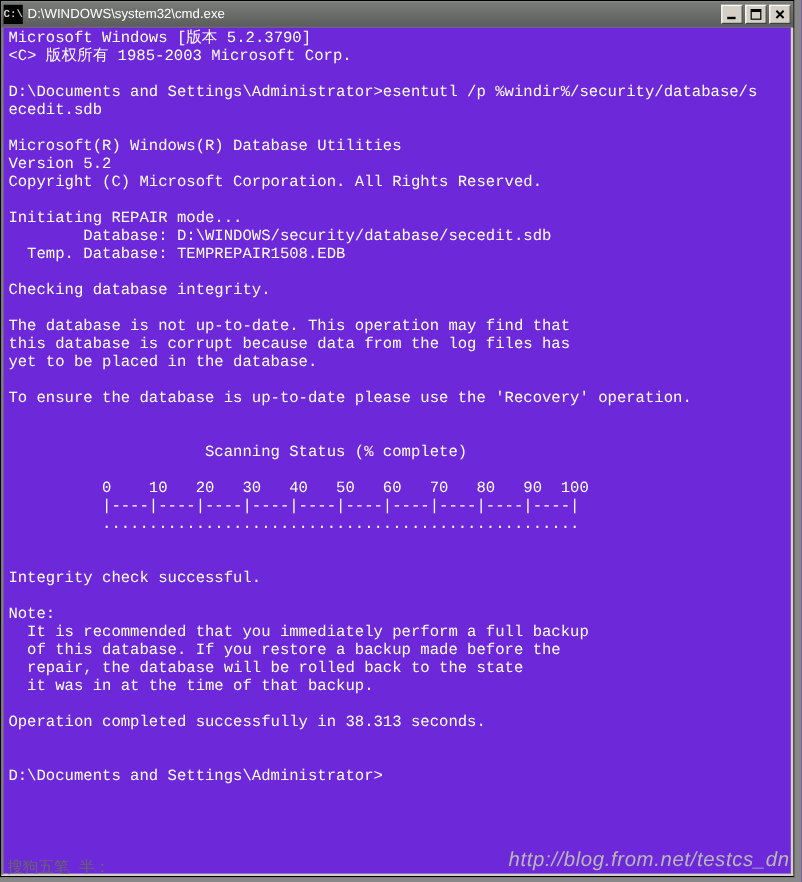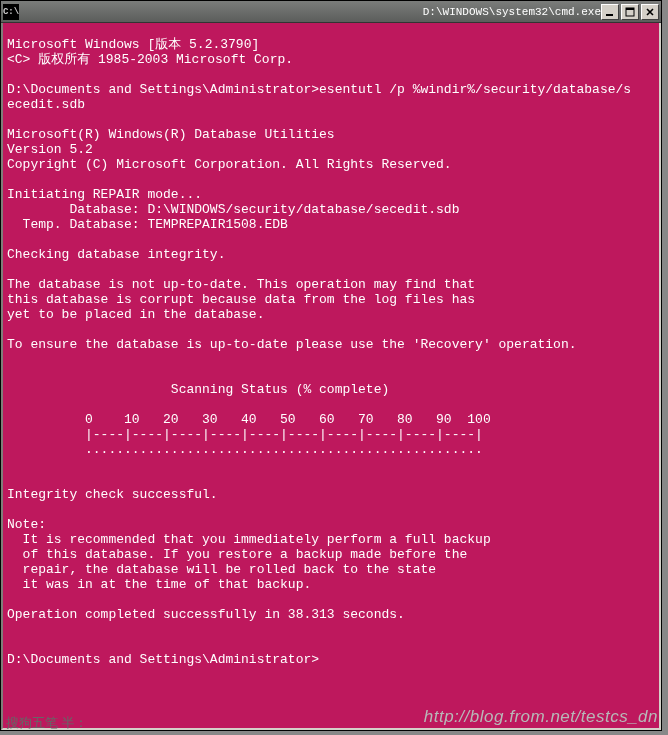--- a/index.html
+++ b/index.html
@@ -34,58 +34,57 @@
   background: #000;
   display: flex;
   align-items: center;
   justify-content: center;
   margin-right: 4px;
 }
 .titlebar-icon span { color: #ccc; font-size: 9px; font-weight: bold; }
 .titlebar-text {
   color: #fff;
   font-size: 11px;
-  font-family: Liberation Mono, monospace;
+  font-family: Liberation Sans, sans-serif;
   flex: 1;
   white-space: nowrap;
-  text-align: right;
 }
 .titlebar-buttons { display: flex; gap: 2px; }
 .tb-btn {
   width: 18px; height: 16px;
   background: #d4d0c8;
   border: 1px solid #fff;
   border-right-color: #404040;
   border-bottom-color: #404040;
   display: flex;
   align-items: center;
   justify-content: center;
   cursor: pointer;
   font-family: Tahoma, sans-serif;
 }
 .tb-btn svg { width: 10px; height: 10px; }
 .console {
   flex: 1;
-  background: #be185d;
+  background: #6d28d9;
   color: #fff;
   font-family: "NSimSun", "SimSun", "Courier New", monospace;
   font-size: 13px;
   line-height: 15px;
-  padding: 14px 4px;
+  padding: 1px 4px;
   white-space: pre;
   overflow: hidden;
   border: 2px inset #d4d0c8;
   border-top: none;
 }
 .console .line { white-space: pre; }
 .ime-bar {
   position: absolute;
   bottom: 3px;
   left: 6px;
-  font-family: Liberation Sans, sans-serif;
+  font-family: Liberation Mono, monospace;
   font-size: 13px;
   color: #666;
 }
 .watermark {
   position: absolute;
   bottom: 8px;
   right: 10px;
   font-family: Arial, sans-serif;
   font-size: 17px;
   color: #b8b8b8;

